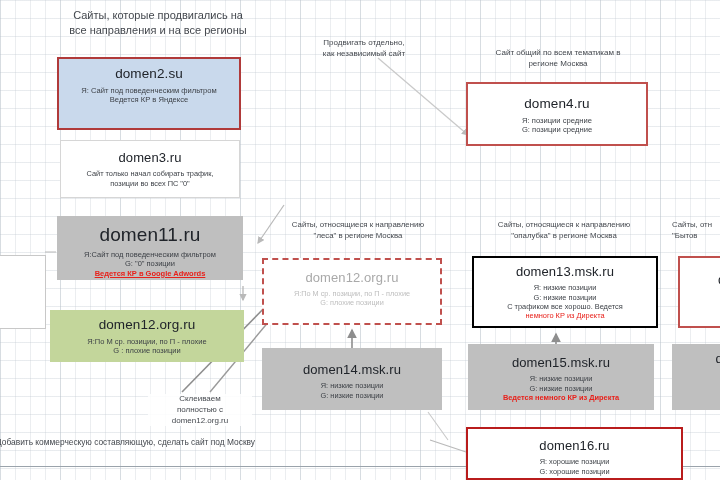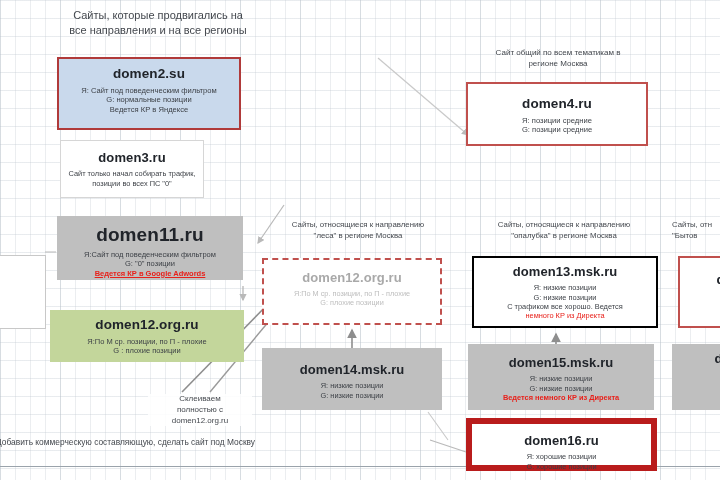--- a/index.html
+++ b/index.html
@@ -33,21 +33,21 @@
   
   .node{
     position:absolute;
     box-sizing:border-box;
     text-align:center;
     background:#ffffff;
     padding:5px 4px 4px 4px;
     line-height:1.25;
   }
   .node .title{
-    font-weight:bold;
+    font-weight:normal;
     color:#20242a;
     letter-spacing:.1px;
     margin-bottom:3px;
     text-align:center;
   }
   .node .line{color:#3b3f45;}
   .node .red{color:#e8201a;}
 
   
   .note{
@@ -99,20 +99,24 @@
     <line x1="45" y1="252" x2="56" y2="252" stroke="#b9b9b9" stroke-width="1"></line>
   </svg>
 
   <div class="node" style="left:-44px;top:255px;width:90px;height:74px;border:1px solid #c8c8c8;background:#fff;"></div>
 
   <div class="note plain" style="left:58px;top:8px;width:200px;font-size:11px;">
     <span style="white-space:pre-line;">Сайты, которые продвигались  на
 все направления и на все регионы</span>
   </div>
 
+  <div class="note plain" style="left:300px;top:38px;width:128px;font-size:8px;">
+    <span style="white-space:pre-line;">Продвигать отдельно,
+как независимый сайт</span>
+  </div>
 
   <div class="note plain" style="left:462px;top:48px;width:192px;font-size:8px;">
     <span style="white-space:pre-line;">Сайт общий по всем тематикам  в
 регионе Москва</span>
   </div>
 
 
   <div class="note plain" style="left:264px;top:220px;width:188px;font-size:7.8px;">
     <span style="white-space:pre-line;">Сайты, относящиеся к направлению
 "леса" в регионе Москва</span>
@@ -134,25 +138,24 @@
 domen12.org.ru</span>
   </div>
 
   <div class="note plain" style="left:-4px;top:437px;width:330px;font-size:8.4px;text-align:left;white-space:nowrap;">
     <span>Добавить коммерческую составляющую, сделать сайт под Москву</span>
   </div>
 
   <div class="node" style="left:57px;top:57px;width:184px;height:73px;background:#c9d9ec;border:2px solid #b03a3a;">
     <div class="title" style="font-size:13.5px;margin-top:2px;">domen2.su</div>
     <div class="line" style="font-size:7.6px;">Я: Сайт под поведенческим фильтром</div>
-    <div class="line" style="font-size:7.6px;">G: нормальные позиции</div>
     <div class="line" style="font-size:7.6px;">Ведется КР в Яндексе</div>
   </div>
 
-  <div class="node" style="left:60px;top:140px;width:144px;height:58px;background:#fff;border:1px solid #d6d6d6;">
+  <div class="node" style="left:60px;top:140px;width:180px;height:58px;background:#fff;border:1px solid #d6d6d6;">
     <div class="title" style="font-size:13px;margin-top:4px;">domen3.ru</div>
     <div class="line" style="font-size:7.4px;">Сайт только начал собирать трафик,</div>
     <div class="line" style="font-size:7.4px;">позиции во всех ПС "0"</div>
   </div>
 
   <div class="node" style="left:57px;top:216px;width:186px;height:64px;background:#bfbfbf;border:none;">
     <div class="title" style="font-size:19px;margin-top:2px;">domen11.ru</div>
     <div class="line" style="font-size:7.5px;">Я:Сайт под поведенческим фильтром</div>
     <div class="line" style="font-size:7.5px;">G: "0" позиции</div>
     <div class="line red" style="font-size:7.5px;font-weight:bold;text-decoration:underline;">Ведется КР в Google Adwords</div>
@@ -190,21 +193,21 @@
     <div class="line" style="font-size:7.4px;">G: низкие позиции</div>
   </div>
 
   <div class="node" style="left:468px;top:344px;width:186px;height:66px;background:#bfbfbf;border:none;">
     <div class="title" style="font-size:13px;margin-top:6px;">domen15.msk.ru</div>
     <div class="line" style="font-size:7.4px;">Я: низкие позиции</div>
     <div class="line" style="font-size:7.4px;">G: низкие позиции</div>
     <div class="line red" style="font-size:7.4px;font-weight:bold;">Ведется немного КР из Директа</div>
   </div>
 
-  <div class="node" style="left:466px;top:418px;width:191px;height:53px;background:#fff;border:6px solid #b91c1c;">
+  <div class="node" style="left:466px;top:427px;width:217px;height:53px;background:#fff;border:2px solid #b91c1c;">
     <div class="title" style="font-size:13px;margin-top:4px;">domen16.ru</div>
     <div class="line" style="font-size:7.4px;">Я: хорошие позиции</div>
     <div class="line" style="font-size:7.4px;">G: хорошие позиции</div>
   </div>
 
   <div class="node clip-right" style="left:678px;top:256px;width:120px;height:72px;background:#fff;border:2px solid #c0504d;">
     <div class="title" style="font-size:13px;margin-top:9px;">domen</div>
     <div class="line" style="font-size:7.4px;">Я:</div>
     <div class="line" style="font-size:7.4px;">G: ни</div>
   </div>

